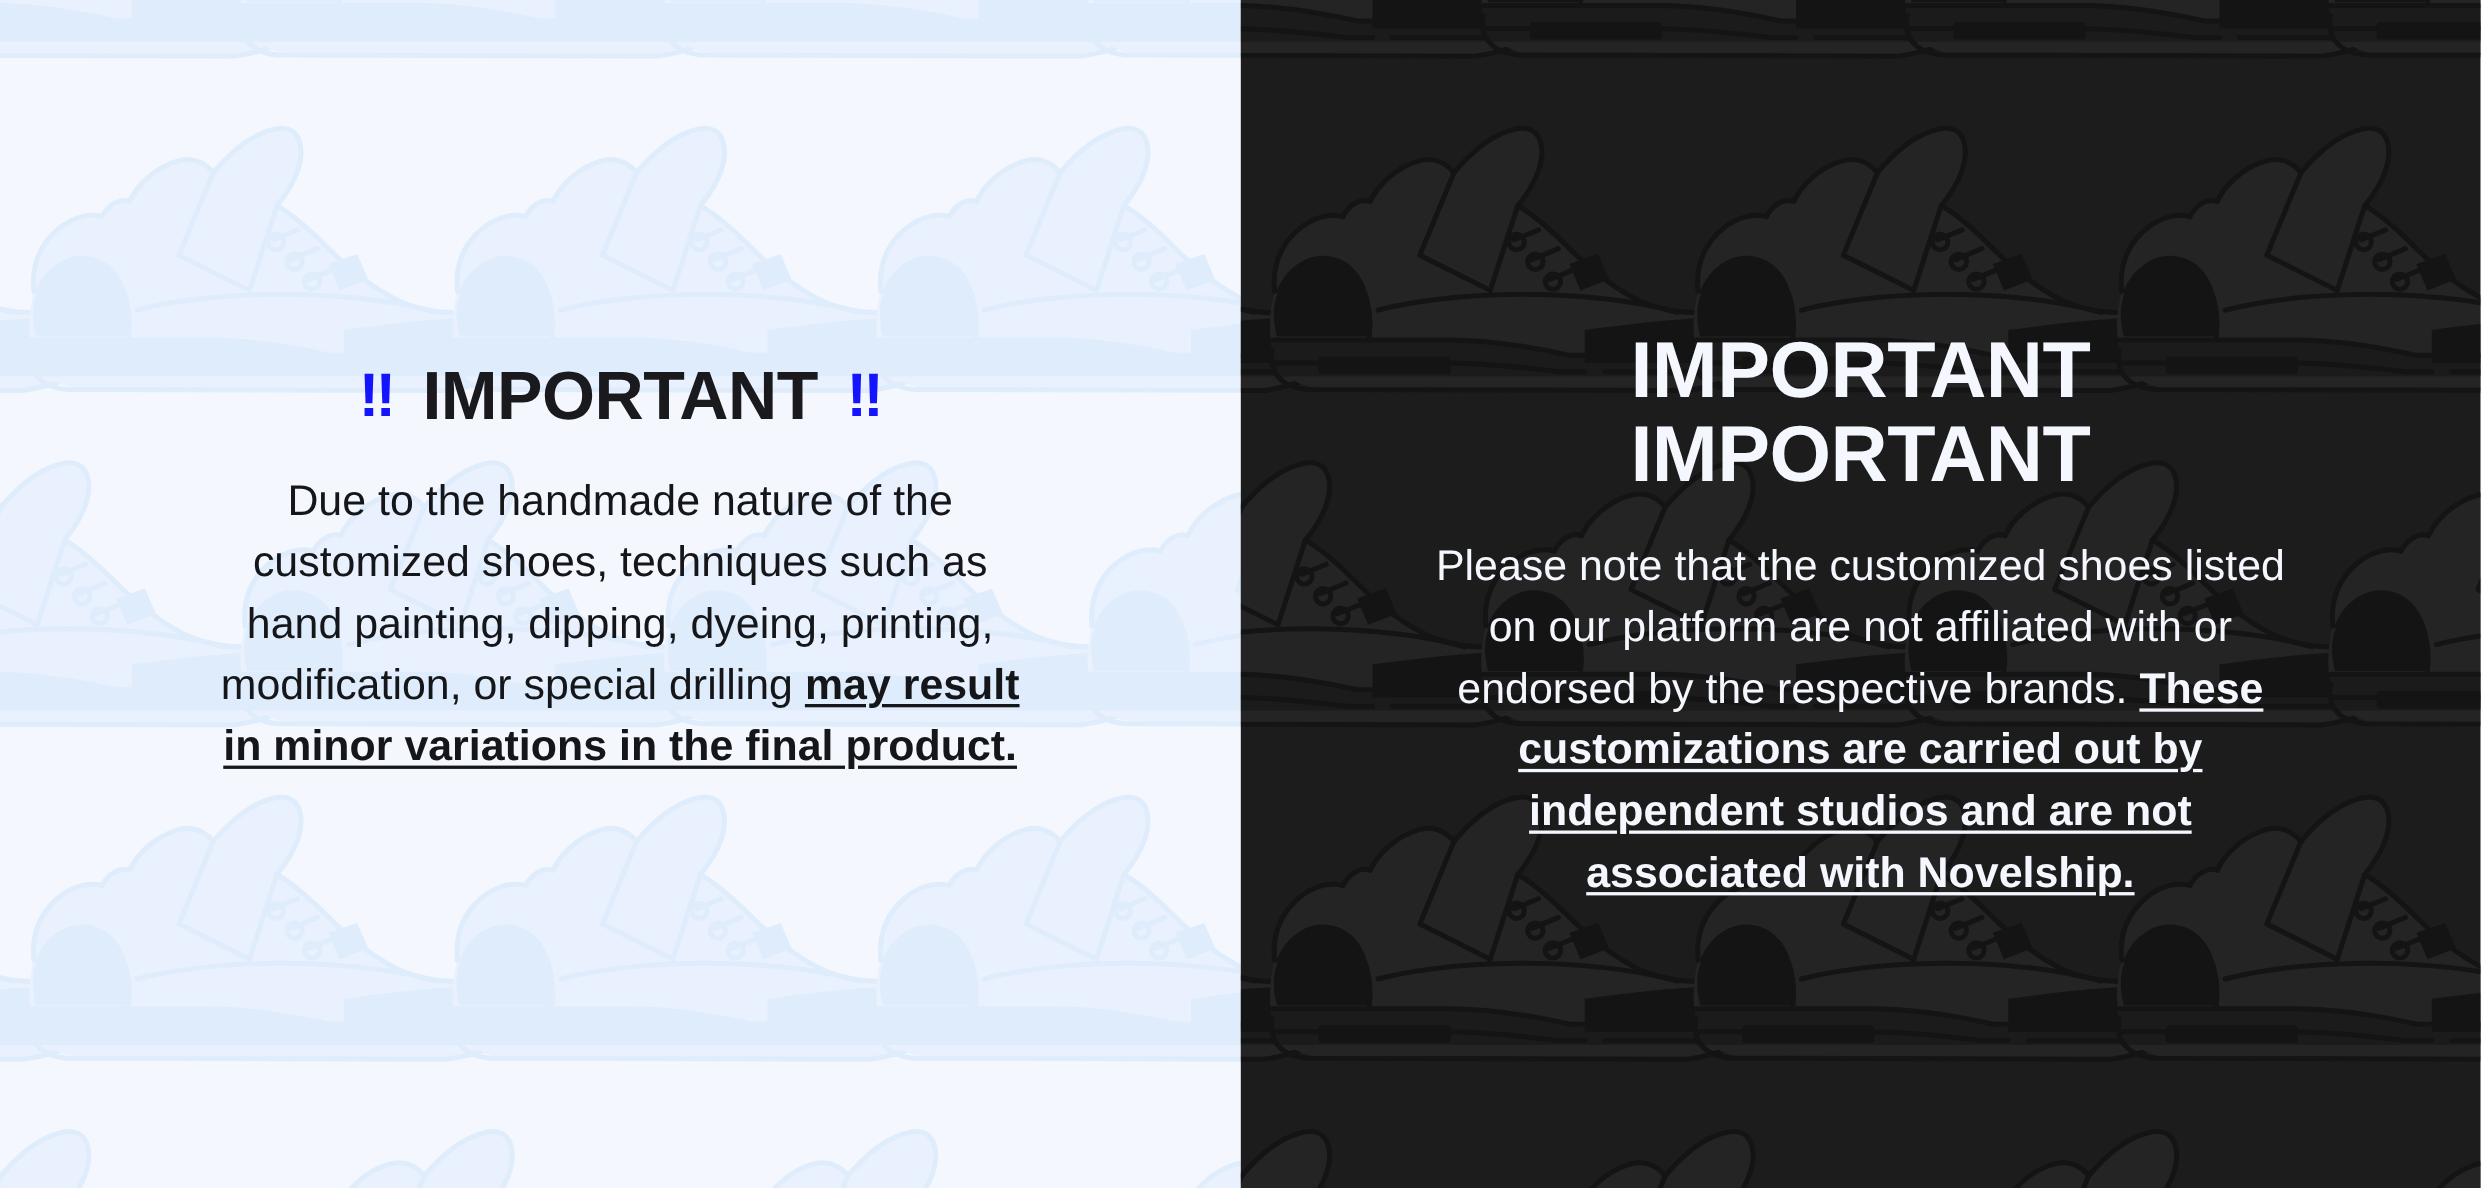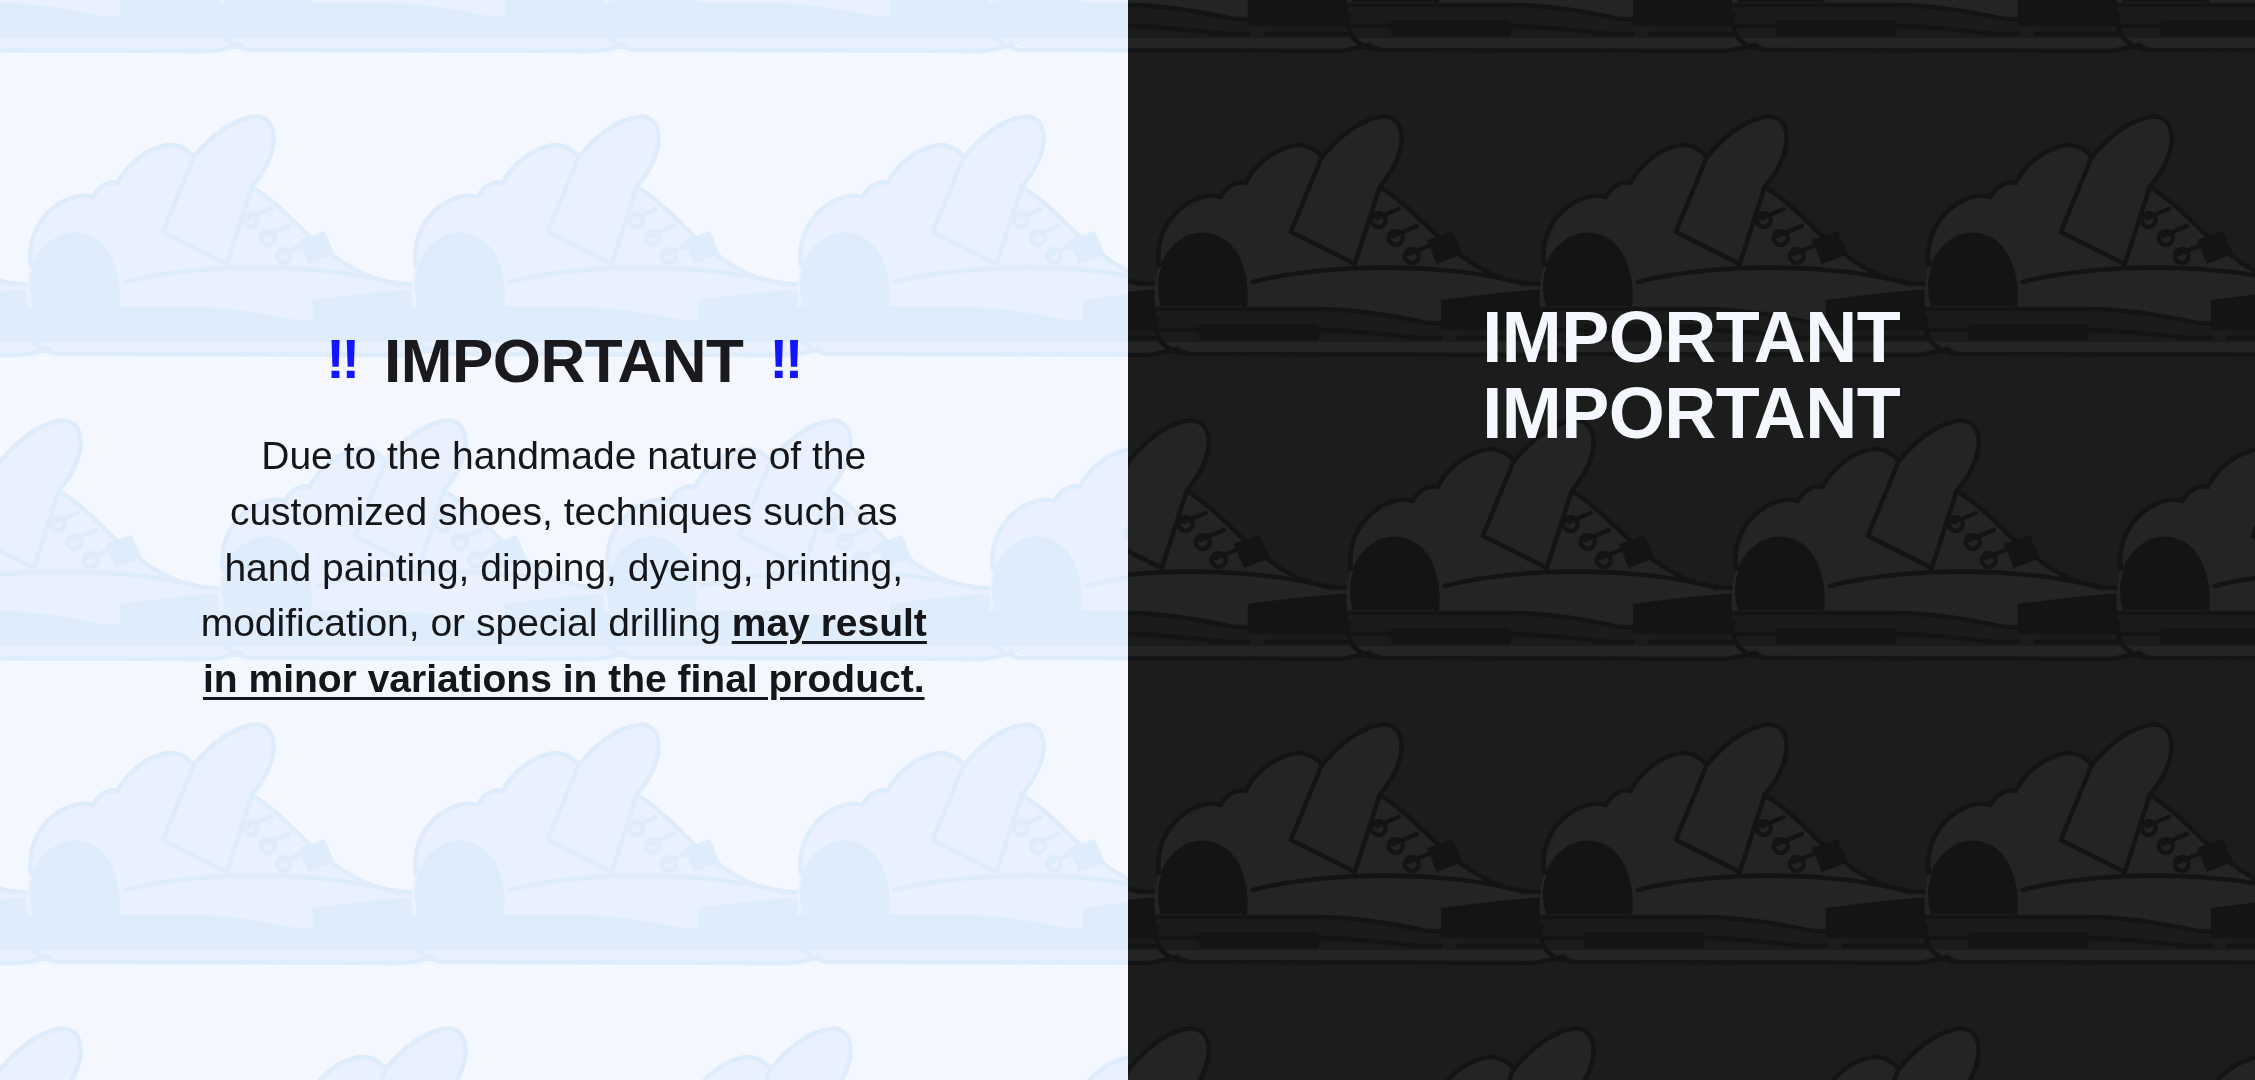--- a/index.html
+++ b/index.html
@@ -295,16 +295,19 @@
             <use href="#sneakerD" x="975" y="980"></use>
         </g>
       </svg>
     </div>
 
     <div class="content content-right">
       <h1 class="heading heading-right">
         <span class="line">IMPORTANT</span>
         <span class="line">IMPORTANT</span>
       </h1>
+      <p class="body-text body-right">
+        <span>Please note that the customized shoes listed on our platform are not affiliated with or endorsed by the respective brands. </span><span class="emph">These customizations are carried out by independent studios and are not associated with Novelship.</span>
+      </p>
     </div>
   </section>
 
 </div>
 
 </body></html>

